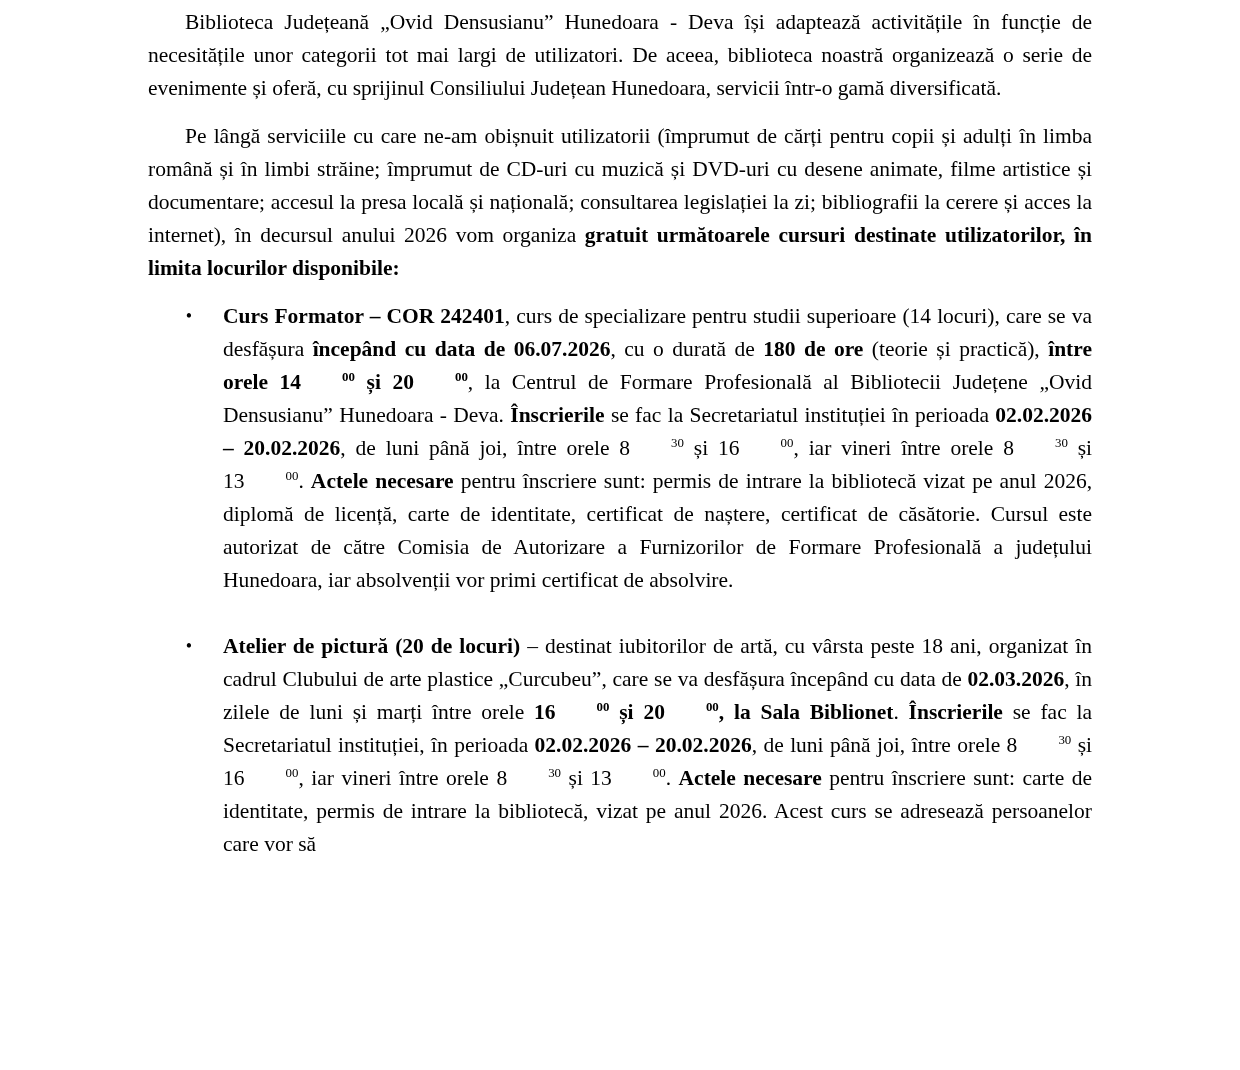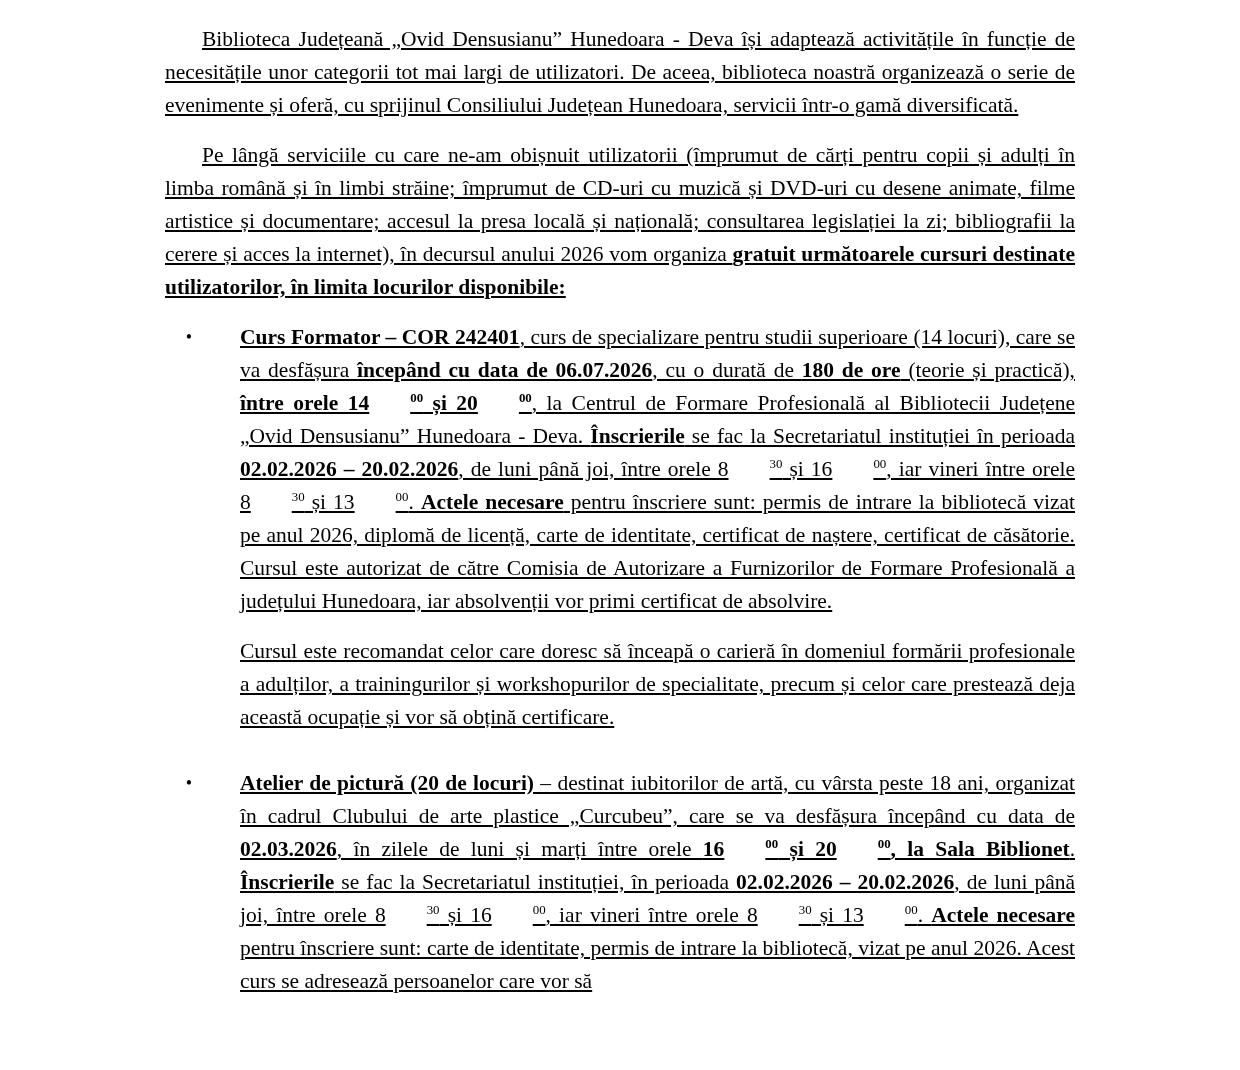--- a/index.html
+++ b/index.html
@@ -4,21 +4,21 @@
 <style>
   html, body { margin: 0; padding: 0; background: #ffffff; }
   body {
     width: 1240px; height: 1070px; overflow: hidden; position: relative;
     font-family: "Liberation Serif", serif; color: #000;
   }
   .page {
     position: absolute; left: 148px; top: 6px; width: 944px;
     font-size: 21.5px; line-height: 33px; text-align: justify;
   }
-  p { margin: 17px; text-decoration: underline; }
+  p { margin: 0; }
   .indent { text-indent: 37px; }
   .para2 { margin-top: 15px; }
   ul.items { list-style: none; margin: 15px 0 0 0; padding: 0; }
   ul.items li { position: relative; padding-left: 75px; }
   ul.items li + li { margin-top: 33px; }
   .bullet {
     position: absolute; left: 36px; top: 0; width: 10px; text-align: center;
     font-size: 18px;
   }
   b { font-weight: bold; }
@@ -28,21 +28,20 @@
 <body>
 
 <div class="page">
   <p class="indent">Biblioteca Județeană „Ovid Densusianu” Hunedoara - Deva își adaptează activitățile în funcție de necesitățile unor categorii tot mai largi de utilizatori. De aceea, biblioteca noastră organizează o serie de evenimente și oferă, cu sprijinul Consiliului Județean Hunedoara, servicii într-o gamă diversificată.</p>
   <p class="indent para2"><span>Pe lângă serviciile cu care ne-am obișnuit utilizatorii (împrumut de cărți pentru copii și adulți în limba română și în limbi străine; împrumut de CD-uri cu muzică și DVD-uri cu desene animate, filme artistice și documentare; accesul la presa locală și națională; consultarea legislației la zi; bibliografii la cerere și acces la internet), în decursul anului 2026 vom organiza </span><b>gratuit următoarele cursuri destinate utilizatorilor, în limita locurilor disponibile:</b></p>
 
   <ul class="items">
     <li>
       <span class="bullet">•</span>
       <p><b>Curs Formator – COR 242401</b><span>, curs de specializare pentru studii superioare (14 locuri), care se va desfășura </span><b>începând cu data de 06.07.2026</b><span>, cu o durată de </span><b>180 de ore</b><span> (teorie și practică), </span><b><span>între orele 14</span><sup>00</sup><span> și 20</span><sup>00</sup></b><span>, la Centrul de Formare Profesională al Bibliotecii Județene „Ovid Densusianu” Hunedoara - Deva. </span><b>Înscrierile</b><span> se fac la Secretariatul instituției în perioada </span><b>02.02.2026 – 20.02.2026</b><span>, de luni până joi, între orele 8</span><sup>30</sup><span> și 16</span><sup>00</sup><span>, iar vineri între orele 8</span><sup>30</sup><span> și 13</span><sup>00</sup><span>. </span><b>Actele necesare</b><span> pentru înscriere sunt: permis de intrare la bibliotecă vizat pe anul 2026, diplomă de licență, carte de identitate, certificat de naștere, certificat de căsătorie. Cursul este autorizat de către Comisia de Autorizare a Furnizorilor de Formare Profesională a județului Hunedoara, iar absolvenții vor primi certificat de absolvire.</span></p>
-      <p>Cursul este recomandat celor care doresc să înceapă o carieră în domeniul formării profesionale a adulților, a trainingurilor și workshopurilor de specialitate, precum și celor care prestează deja această ocupație și vor să obțină certificare.</p>
     </li>
 
     <li>
       <span class="bullet">•</span>
       <p><b>Atelier de pictură (20 de locuri)</b><span> – destinat iubitorilor de artă, cu vârsta peste 18 ani, organizat în cadrul Clubului de arte plastice „Curcubeu”, care se va desfășura începând cu data de </span><b>02.03.2026</b><span>, în zilele de luni și marți între orele </span><b><span>16</span><sup>00</sup><span> și 20</span><sup>00</sup><span>, la Sala Biblionet</span></b><span>. </span><b>Înscrierile</b><span> se fac la Secretariatul instituției, în perioada </span><b>02.02.2026 – 20.02.2026</b><span>, de luni până joi, între orele 8</span><sup>30</sup><span> și 16</span><sup>00</sup><span>, iar vineri între orele 8</span><sup>30</sup><span> și 13</span><sup>00</sup><span>. </span><b>Actele necesare</b><span> pentru înscriere sunt: carte de identitate, permis de intrare la bibliotecă, vizat pe anul 2026. Acest curs se adresează persoanelor care vor să</span></p>
     </li>
   </ul>
 </div>
 
 </body></html>

